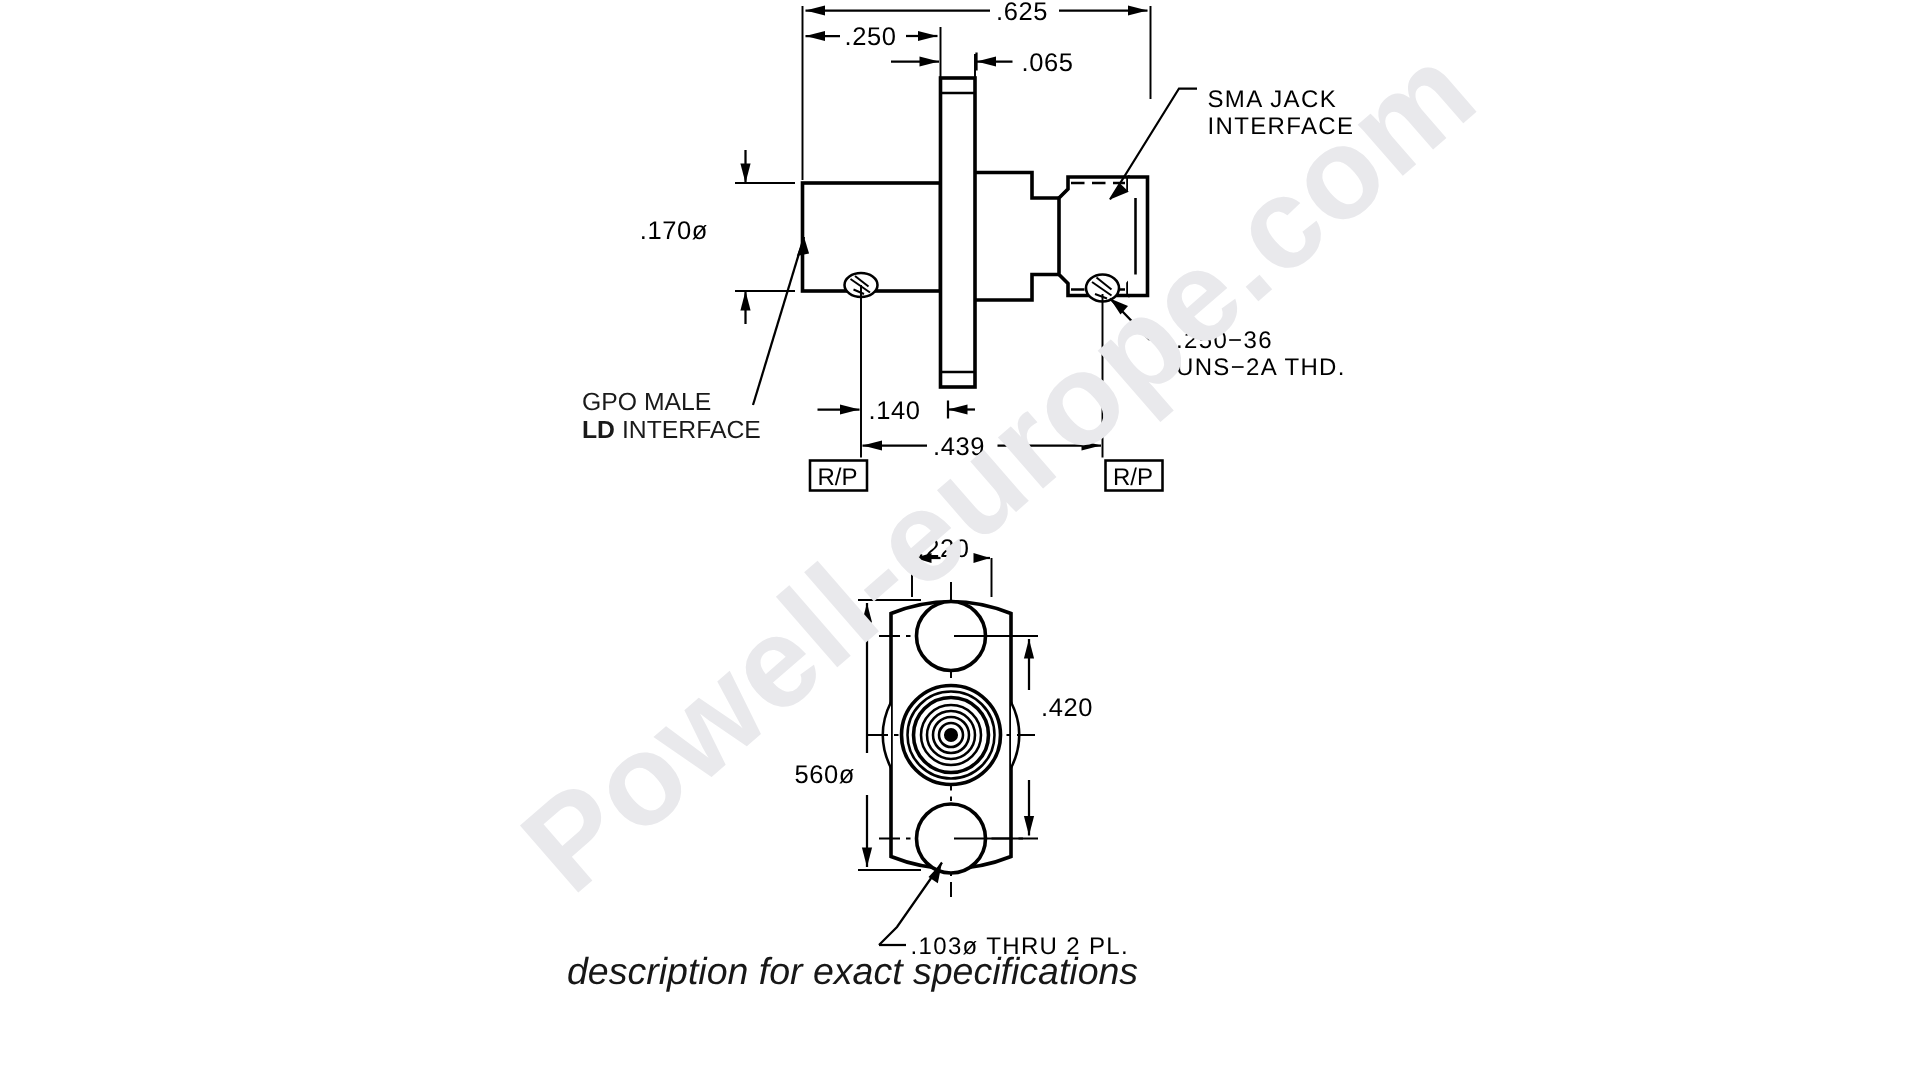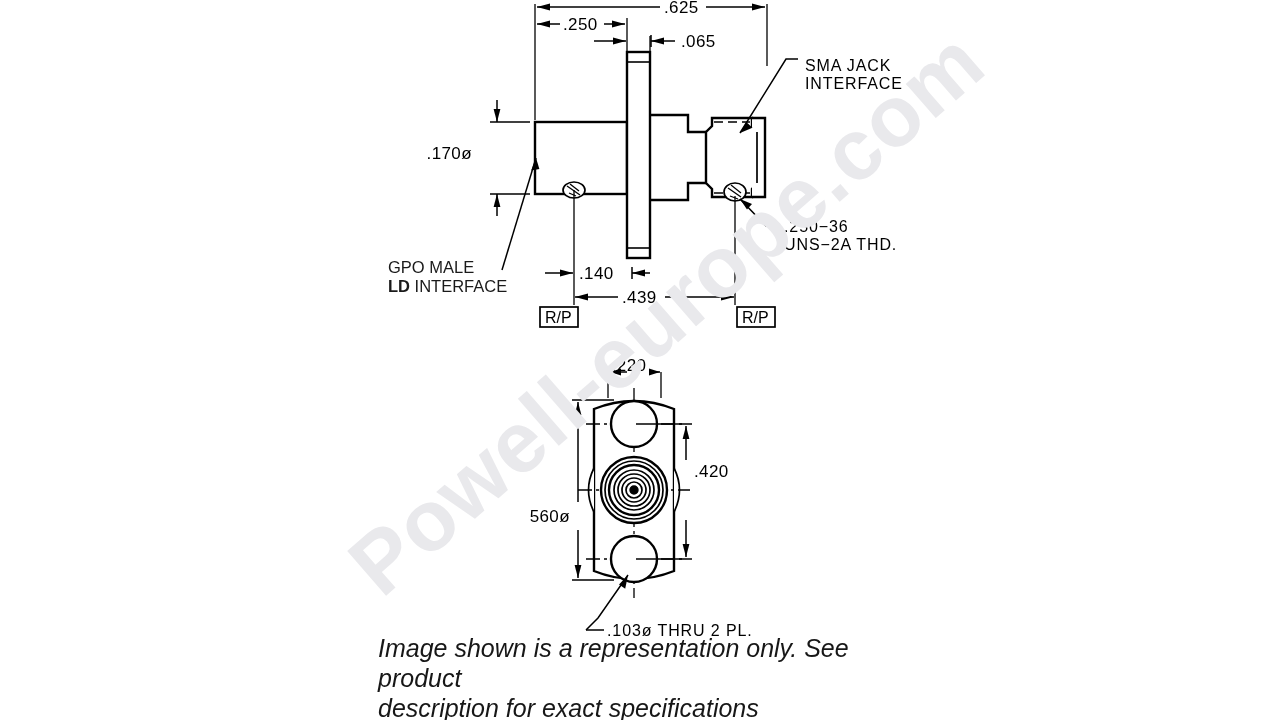--- a/index.html
+++ b/index.html
@@ -286,17 +286,16 @@
       </g>
       <text class="notetext" x="607" y="636">.103ø THRU 2 PL.</text>
     </g>
   </svg>
 
   <div class="wm-layer">
     <div class="watermark">Powell-europe.com</div>
   </div>
 
   <div class="caption">
-    <div>Image shown is a representation only. See product</div>
     <div>description for exact specifications</div>
   </div>
 
 </div>
 
 </body></html>

